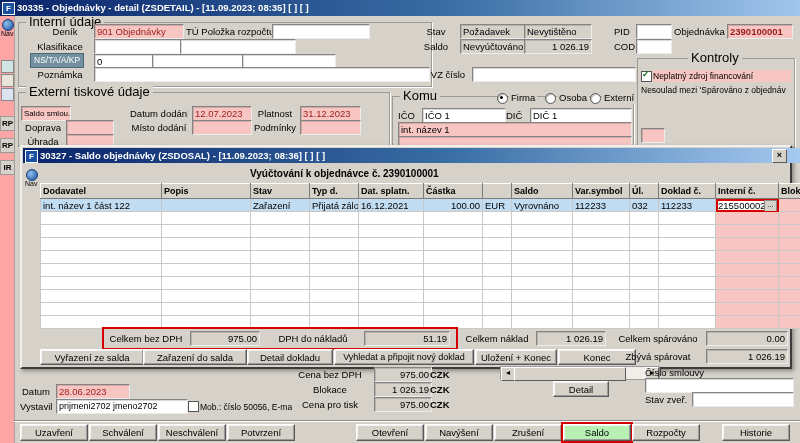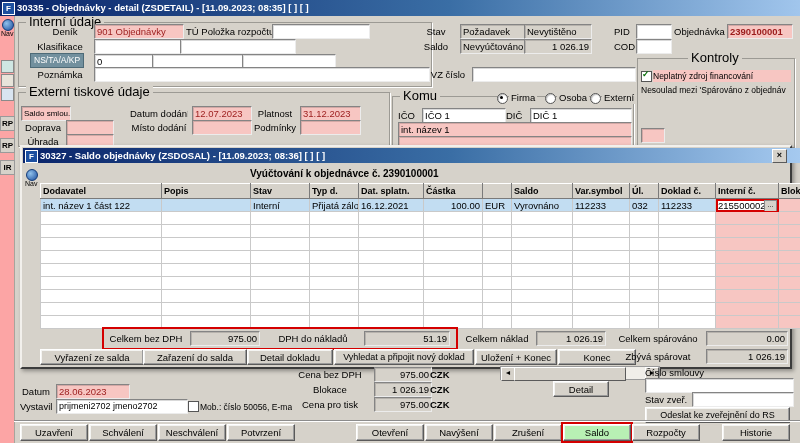--- a/index.html
+++ b/index.html
@@ -167,21 +167,21 @@
             <th style="width:56px" class="">Saldo</th>
             <th style="width:52px" class="">Var.symbol</th>
             <th style="width:24px" class="">Úl.</th>
             <th style="width:52px" class="">Doklad č.</th>
             <th style="width:58px" class="">Interní č.</th>
             <th style="width:60px" class="r">Blokace objed.</th>
           </tr>
           <tr class="sel">
             <td class="">int. název 1 část 122</td>
             <td class=""></td>
-            <td class="">Interní</td>
+            <td class="">Zařazení</td>
             <td class="">Přijatá zálo</td>
             <td class="">16.12.2021</td>
             <td class="r">100.00</td>
             <td class="">EUR</td>
             <td class="">Vyrovnáno</td>
             <td class="">112233</td>
             <td class="">032</td>
             <td class="">112233</td>
             <td class="pinkc redcell">215500002<span class="dots">...</span></td>
             <td class="pinkc r">0.00</td>
@@ -361,21 +361,20 @@
   <div class="lbl lblr" style="left:290px;top:399px;width:80px">Cena pro tisk</div>
   <div class="fld graybg r" style="left:374px;top:397px;width:52px">975.00</div>
   <div class="lbl" style="left:430px;top:399px;font-weight:bold">CZK</div>
 
   <div class="btn" style="left:553px;top:381px;width:54px;height:14px">Detail</div>
 
   <div class="lbl" style="left:645px;top:367px">Číslo smlouvy</div>
   <div class="fld" style="left:645px;top:378px;width:143px"></div>
   <div class="lbl" style="left:645px;top:394px">Stav zveř.</div>
   <div class="fld" style="left:692px;top:392px;width:96px"></div>
-  <div class="btn small" style="left:645px;top:407px;width:143px;height:14px">Odeslat ke zveřejnění do RS</div>
 
   <div class="lbl lblr" style="left:20px;top:386px;width:32px">Datum</div>
   <div class="fld pinkbg maroon" style="left:56px;top:384px;width:68px">28.06.2023</div>
   <div class="lbl lblr" style="left:20px;top:401px;width:32px">Vystavil</div>
   <div class="fld" style="left:56px;top:399px;width:126px;font-size:9px">prijmeni2702 jmeno2702</div>
   <div class="chk" style="left:188px;top:401px"></div>
   <div class="lbl" style="left:200px;top:401px;width:92px;font-size:8.5px">Mob.: číslo 50056, E-mail: jana.dan</div>
 
   <div class="sepline" style="top:420px"></div>
 

